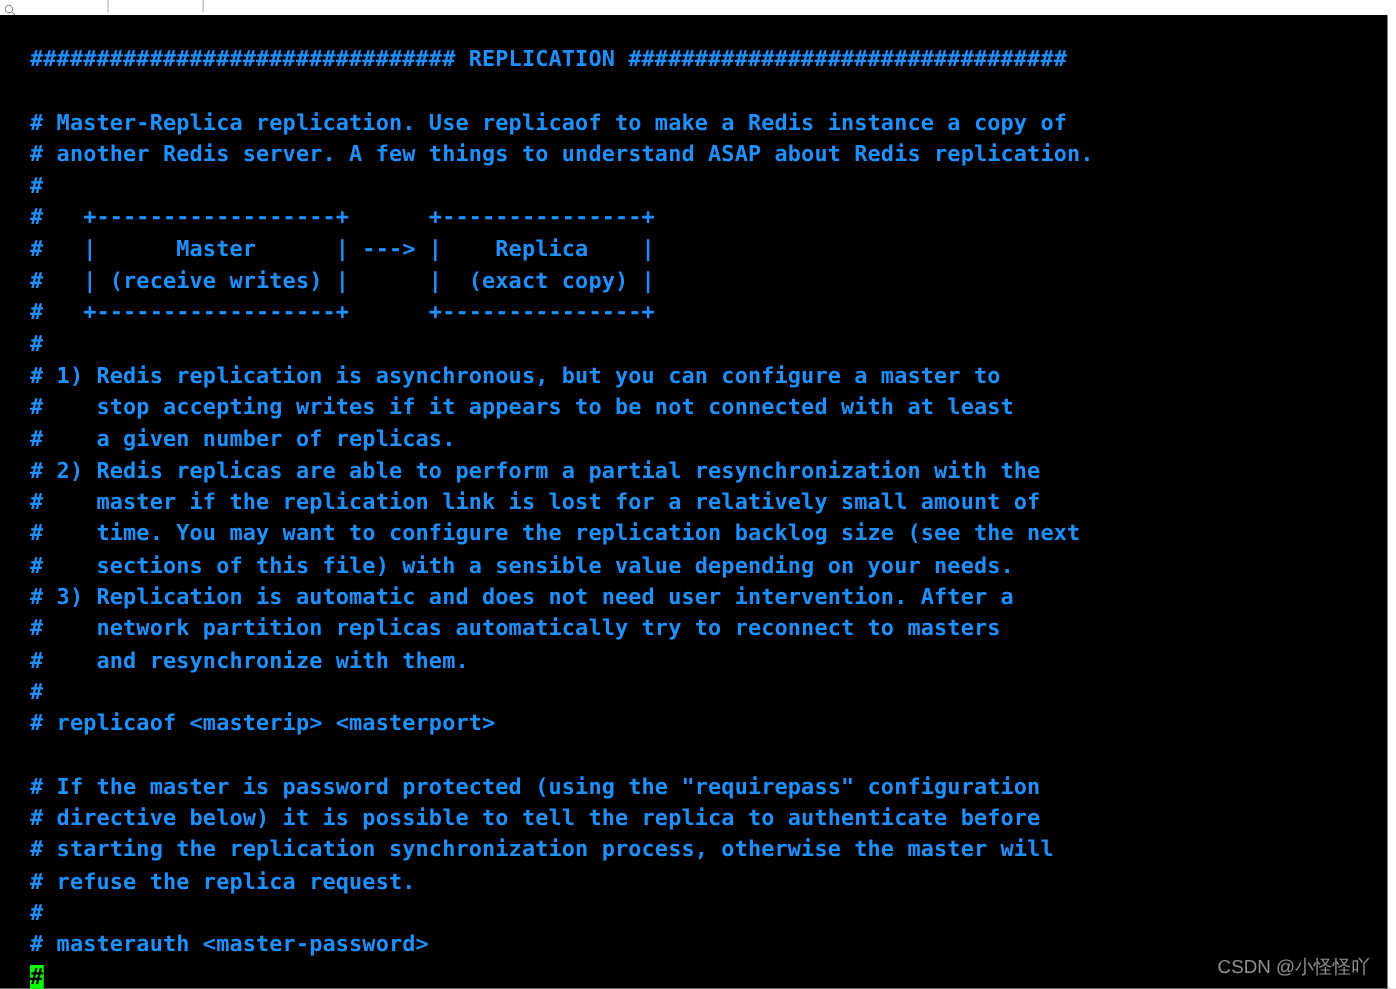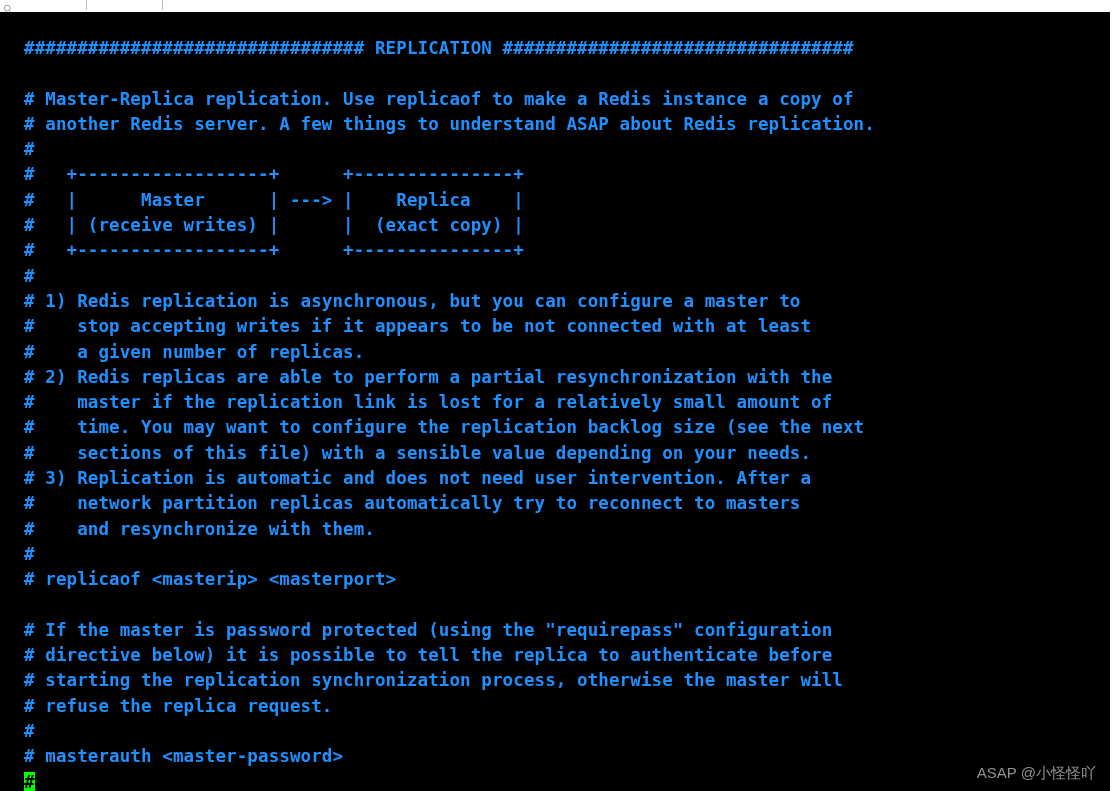--- a/index.html
+++ b/index.html
@@ -118,14 +118,14 @@
 #
 # replicaof &lt;masterip&gt; &lt;masterport&gt;
 
 # If the master is password protected (using the "requirepass" configuration
 # directive below) it is possible to tell the replica to authenticate before
 # starting the replication synchronization process, otherwise the master will
 # refuse the replica request.
 #
 # masterauth &lt;master-password&gt;</span>
 <span class="cursor">#</span></pre>
-  <div class="watermark">ASAP @小怪怪吖</div>
+  <div class="watermark">CSDN @小怪怪吖</div>
 </div>
 
 </body></html>

